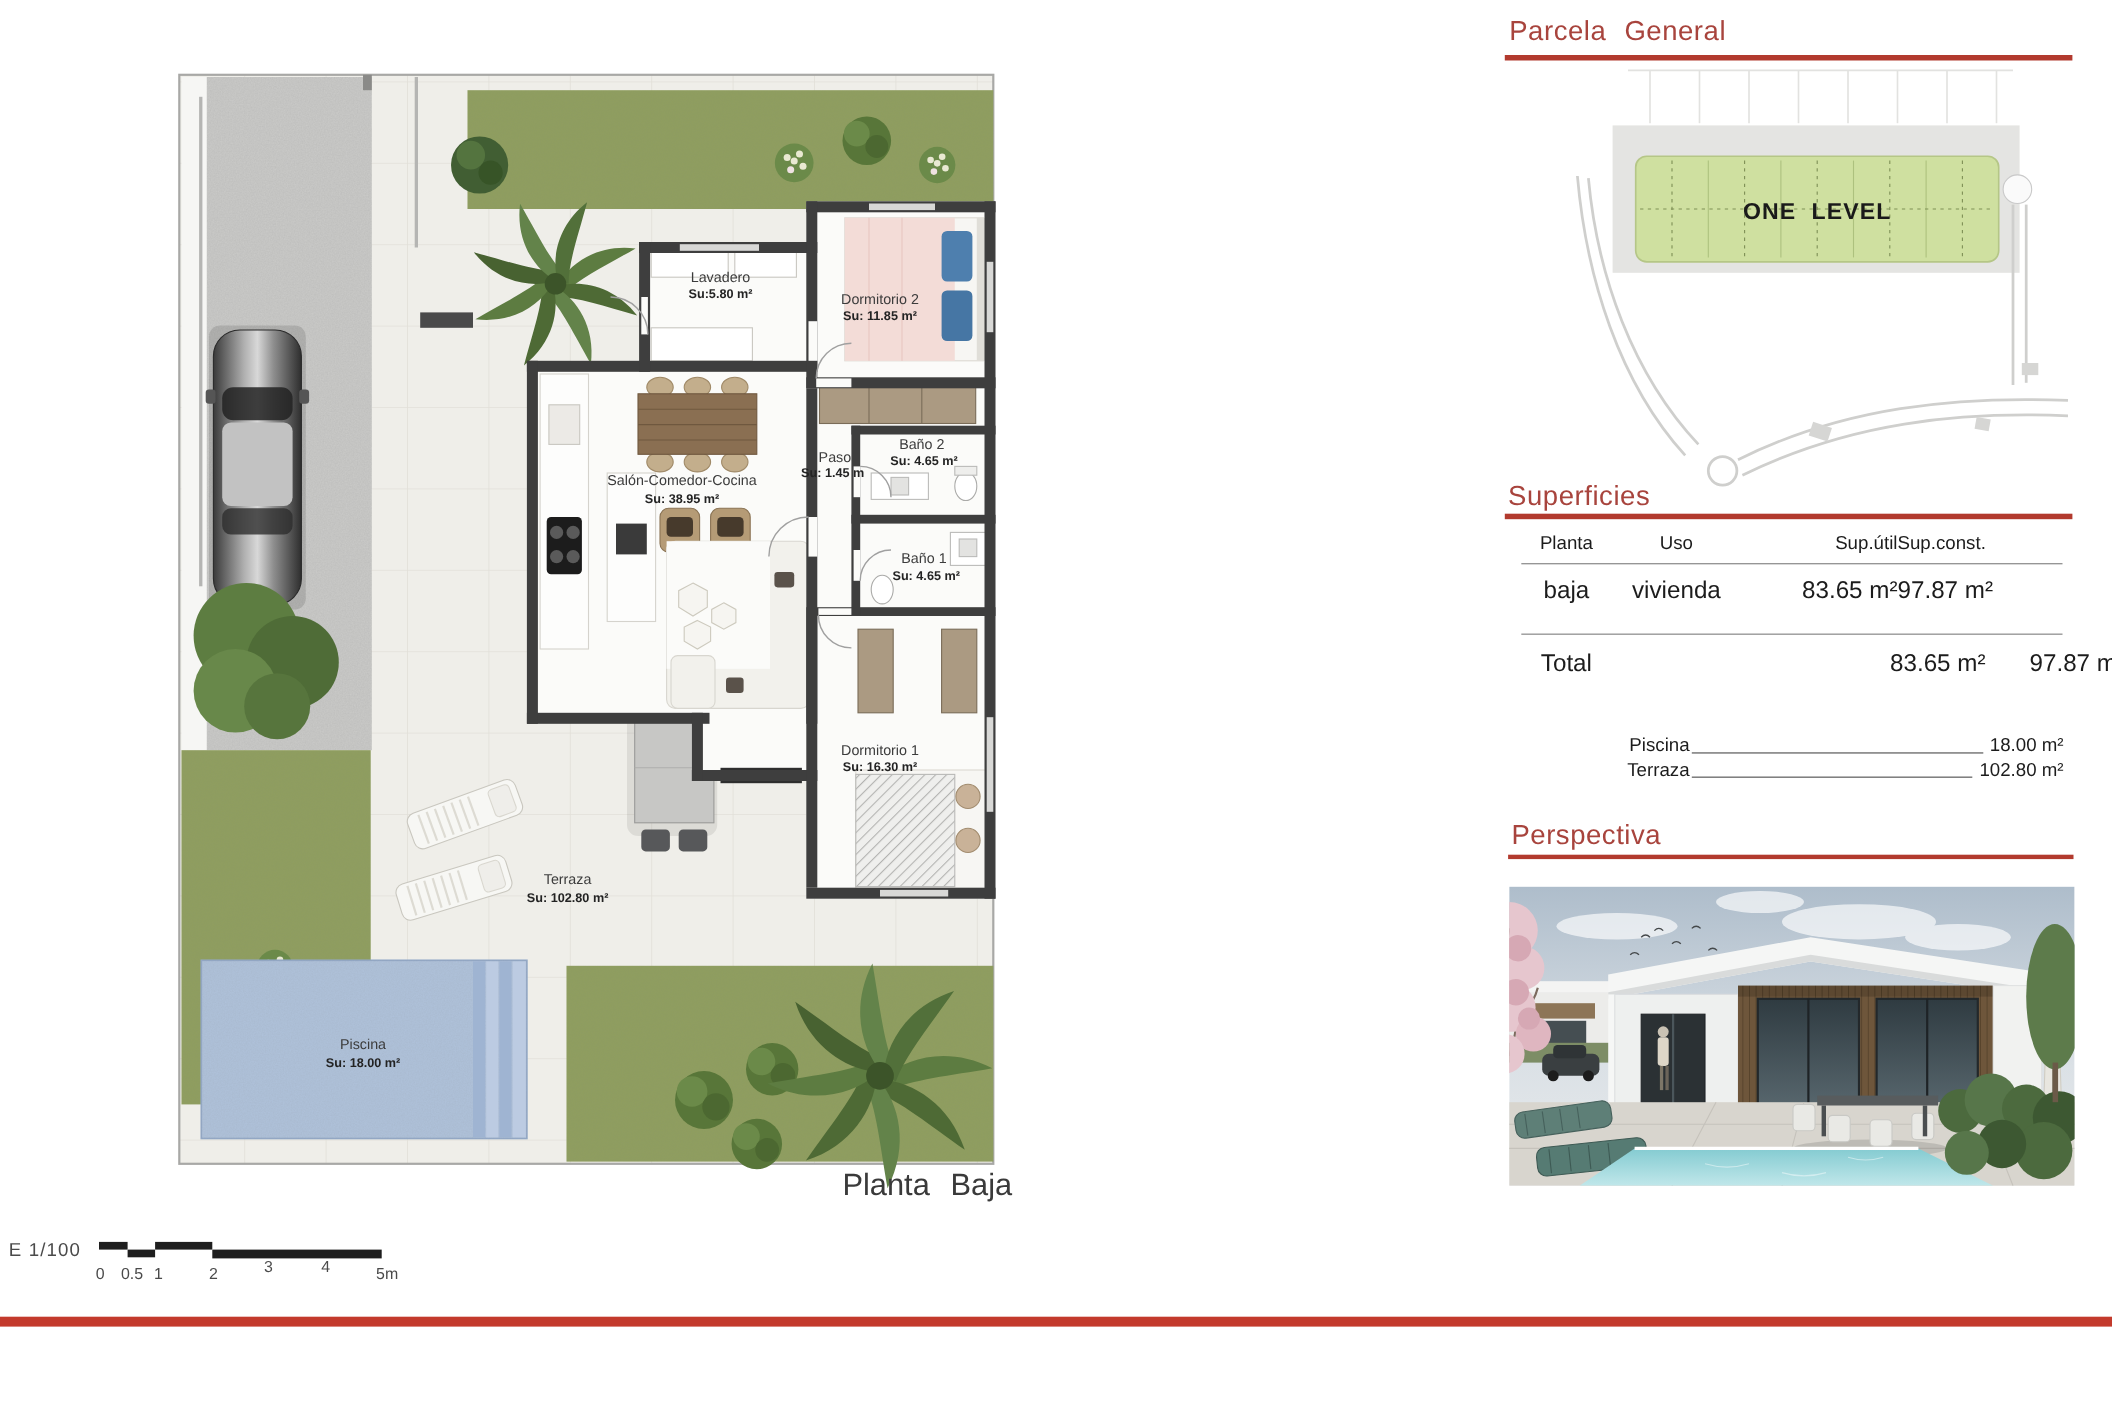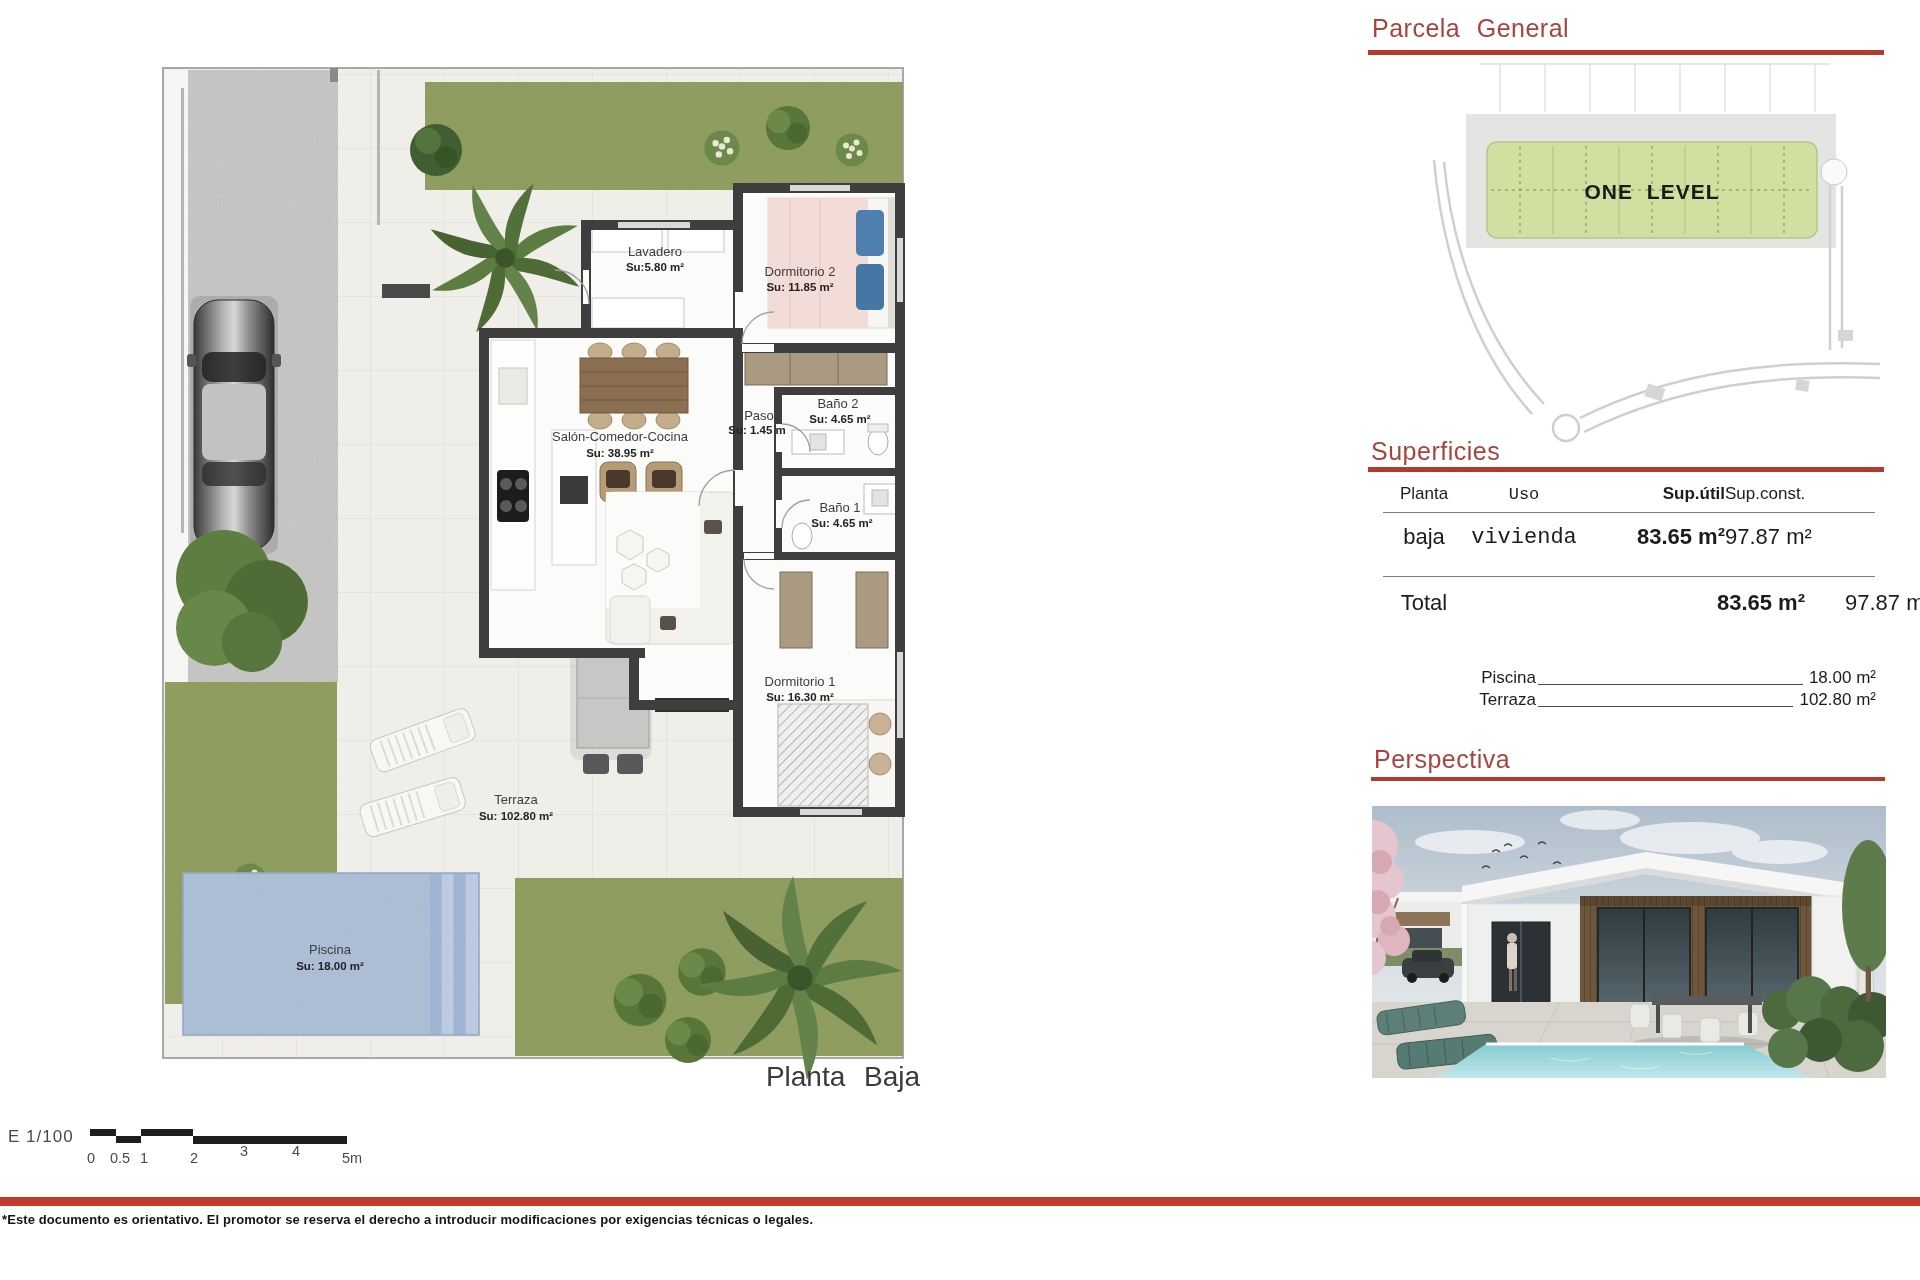--- a/index.html
+++ b/index.html
@@ -5,22 +5,22 @@
   html,body{margin:0;padding:0;background:#ffffff;}
   #page{position:relative;width:1920px;height:1280px;background:#ffffff;overflow:hidden;
         font-family:"Liberation Sans",sans-serif;}
   svg{position:absolute;left:0;top:0;}
   svg text{font-family:"Liberation Sans",sans-serif;}
   .abs{position:absolute;}
   .heading{color:#a8443d;font-size:25px;font-weight:400;word-spacing:9px;letter-spacing:.5px;white-space:nowrap;}
   .rule{background:#b23a2e;height:5px;}
   .tbl{width:492px;color:#1c1c1c;font-size:22px;}
   .trow{display:grid;grid-template-columns:82px 118px 142px 150px;align-items:end;}
-  .trow .c1{text-align:center;} .trow .c2{text-align:center;font-family:Liberation Mono, monospace;}
-  .trow .c3{text-align:right;font-weight:bold;} .trow .c4{text-align:left;}
+  .trow .c1{text-align:center;} .trow .c2{text-align:center;}
+  .trow .c3{text-align:right;} .trow .c4{text-align:left;}
   .thead{font-size:17px;padding-bottom:8px;border-bottom:1px solid #7d7d7d;}
   .hline{border-top:1px solid #7d7d7d;height:0;}
   .exrow{display:flex;align-items:flex-end;height:22px;color:#1c1c1c;font-size:17px;}
   .exlabel{width:78px;text-align:right;white-space:nowrap;}
   .exfill{flex:1;border-bottom:1.5px solid #4a4a4a;margin:0 0 3px 2px;}
   .exval{text-align:right;white-space:nowrap;margin-left:6px;}
   .footer-bar{background:#c33a2c;width:1920px;height:9px;}
   .disclaimer{color:#141414;font-size:13px;font-weight:700;letter-spacing:.1px;white-space:nowrap;}
   .planta-baja{word-spacing:11px;}
   .onelevel{word-spacing:7px;letter-spacing:1px;}
@@ -584,15 +584,14 @@
     <div class="exlabel">Terraza</div>
     <div class="exfill"></div>
     <div class="exval">102.80 m²</div>
   </div>
 </div>
 
 <div class="abs heading" style="left:1374px;top:745px;">Perspectiva</div>
 <div class="abs rule" style="left:1371px;top:777px;width:514px;height:4px;"></div>
 
 <div class="abs footer-bar" style="left:0;top:1197px;"></div>
-<div class="abs disclaimer" style="left:2px;top:1212px;">*Este documento es orientativo. El promotor se reserva el derecho a introducir modificaciones por exigencias técnicas o legales.</div>
 
 </div>
 
 </body></html>

